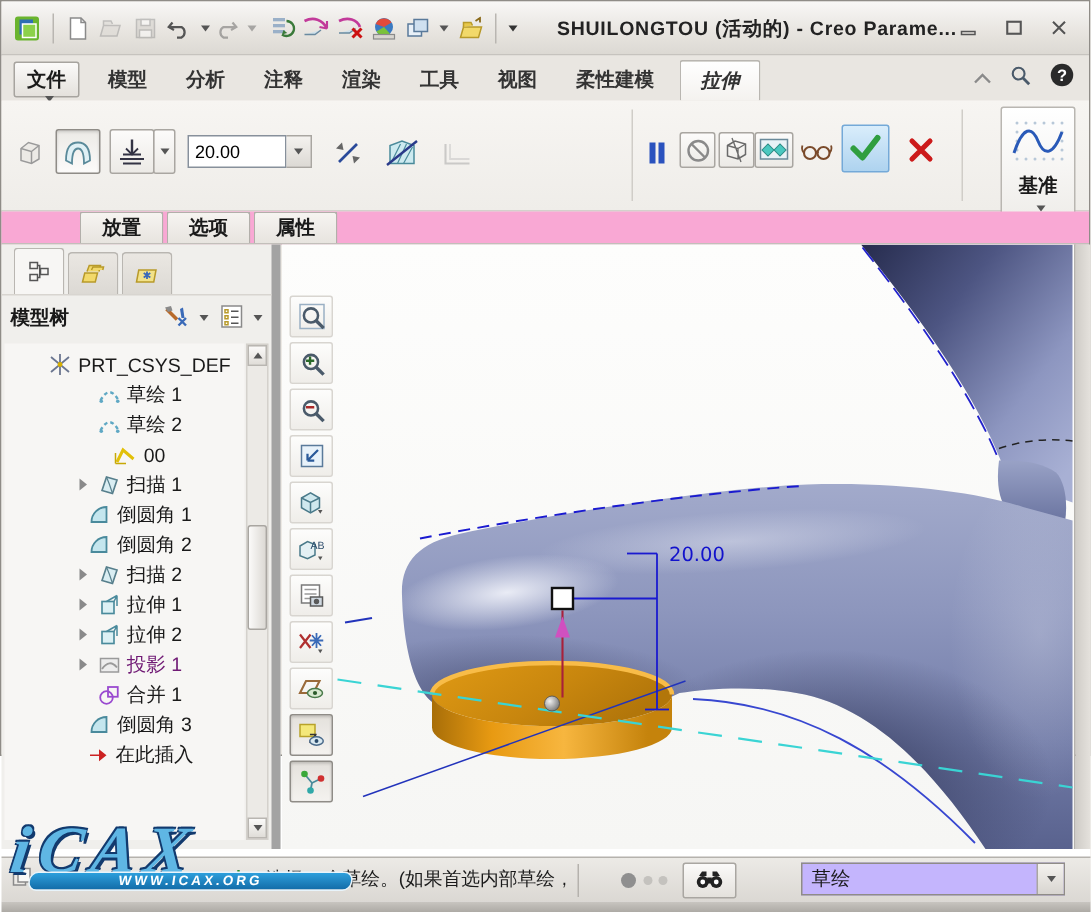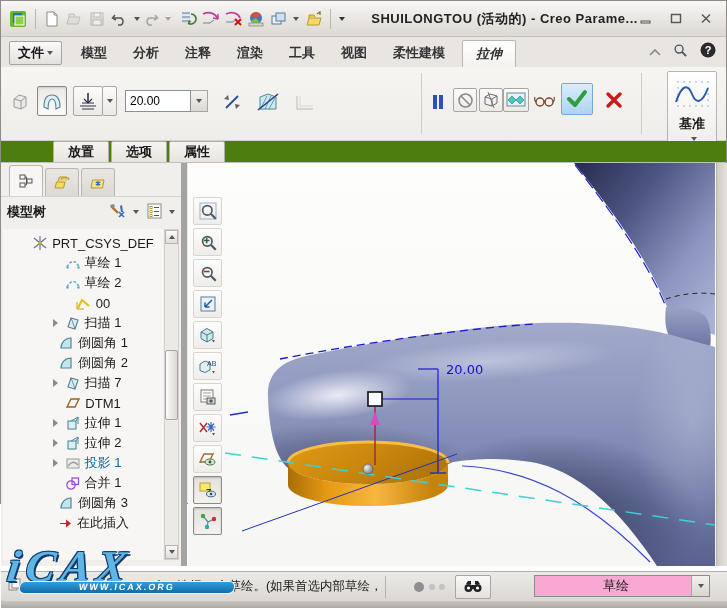--- a/index.html
+++ b/index.html
@@ -17,55 +17,55 @@
   .disabled { opacity:.45; }
   #title-text { font-weight:bold; font-size:13px; color:#222; letter-spacing:.5px; margin-left:26px; white-space:nowrap; }
   #wincontrols { margin-left:auto; display:flex; gap:14px; padding-right:6px; }
   #wincontrols span { width:16px; height:14px; display:flex; align-items:center; justify-content:center; }
   .ddt { width:0; height:0; border-left:3.5px solid transparent; border-right:3.5px solid transparent; border-top:4px solid #555; display:inline-block; margin-left:3px; }
 
   
   #tabrow { position:absolute; left:0; top:36px; width:100%; height:30px; background:#e9e6e1; display:flex; align-items:flex-end; padding-left:8px; }
   .rtab { height:27px; line-height:26px; padding:0 13px; font-weight:bold; color:#333; cursor:default;text-align:right; }
   #file-tab { height:24px; line-height:22px; margin-bottom:2px; border:1px solid #a7a49f; border-radius:2px;
-    background:linear-gradient(#fbfaf9,#e4e1dc); padding:0 8px; display:flex; align-items:center; font-weight:bold; }
+    background:linear-gradient(#fbfaf9,#e4e1dc); padding:0 8px; display:flex; align-items:center; font-weight:bold;flex-direction:column; }
   .rtab.active { background:linear-gradient(#ffffff,#f4f2ef); border:1px solid #b9b6b1; border-bottom:none; font-style:italic; border-radius:2px 2px 0 0; }
   #tabrow-right { margin-left:auto; display:flex; align-items:center; gap:12px; padding-right:10px; margin-bottom:6px; }
 
   
   #ribbon { position:absolute; left:0; top:66px; width:100%; height:74px; background:linear-gradient(#f7f5f2,#efede9); border-bottom:1px solid #d4d1cc; }
   .rb { position:absolute; display:flex; align-items:center; justify-content:center; border-radius:2px; }
   .rb.bordered { border:1px solid #a9a6a1; background:linear-gradient(#fcfbfa,#eceae6); }
   .rb.selected { border:1px solid #8f8c87; background:linear-gradient(#eceae6,#fcfbfa); box-shadow:inset 0 1px 2px rgba(0,0,0,.15); }
   .rb.okbtn { border:1px solid #74a9d8; background:linear-gradient(#d9edfb,#aed3ef); }
   .vsep { position:absolute; width:1px; background:#d0cdc8; top:6px; bottom:6px; }
   #depth-input { width:66px; height:22px; border:1px solid #87909b; background:#fff; font-size:12px; padding:0 4px; font-family:inherit; }
   .combo-dd { width:17px; height:22px; border:1px solid #a9a6a1; border-left:none; background:linear-gradient(#f4f2ef,#dcd9d4); display:flex; align-items:center; justify-content:center; }
   #datum-group { position:absolute; right:9px; top:4px; width:50px; height:88px; border:1px solid #b9b6b1; border-radius:2px;
     background:linear-gradient(#ffffff,#eceae6); display:flex; flex-direction:column; align-items:center; padding-top:6px; }
   #datum-label { font-weight:bold; margin-top:3px; }
 
   
-  #slidetabs { position:absolute; left:0; top:140px; width:100%; height:22px; background:#4d7c0f; border-bottom:1px solid #c2bfba; display:flex; align-items:flex-end; padding-left:52px; }
+  #slidetabs { position:absolute; left:0; top:140px; width:100%; height:22px; background:#f9a8d4; border-bottom:1px solid #c2bfba; display:flex; align-items:flex-end; padding-left:52px; }
   .stab { height:21px; line-height:20px; padding:0 14px; font-weight:bold; border:1px solid #b2afaa; border-bottom:none; background:linear-gradient(#f6f4f1,#e7e4df); margin-right:2px; border-radius:2px 2px 0 0; }
 
   
   #main { position:absolute; left:0; top:162px; width:727px; height:408px; }
   #navigator { position:absolute; left:0; top:0; width:186px; height:403px; background:#f0efec; border-right:6px solid #a3a3a3; }
   #navtabs { display:flex; align-items:flex-end; height:34px; padding-left:8px; gap:2px; border-bottom:1px solid #d8d5d0; }
   .navtab { width:34px; height:28px; border:1px solid #b9b6b1; border-bottom:none; border-radius:3px 3px 0 0; background:linear-gradient(#eae7e2,#dcd9d4); display:flex; align-items:center; justify-content:center; }
   .navtab.active { background:#f7f6f4; height:31px; }
   #navheader { height:30px; display:flex; align-items:center; padding:0 6px; gap:4px; }
   #navheader .title { font-weight:bold; margin-right:auto; }
   #tree { position:absolute; left:2px; top:66px; right:18px; bottom:6px; background:#f7f6f4; overflow:hidden; padding-top:4px; }
   .trow { height:20px; display:flex; align-items:center; padding-left:4px; white-space:nowrap;justify-content:center; }
   .tw { width:14px; display:flex; align-items:center; justify-content:center; }
   .exp { width:0; height:0; border-top:4px solid transparent; border-bottom:4px solid transparent; border-left:5px solid #8a8a8a; }
   .ti { width:16px; height:16px; margin:0 4px 0 2px; flex:0 0 16px; }
-  .trow.dim { color:#0369a1; }
+  .trow.dim { color:#701a75; }
   
   #tree-scroll { position:absolute; right:2px; top:66px; bottom:6px; width:15px; background:#eceae6; border:1px solid #d4d1cc; }
   .sbtn { position:absolute; left:0; width:13px; height:14px; background:linear-gradient(#fbfaf9,#e0ddd8); border:1px solid #b9b6b1; display:flex; align-items:center; justify-content:center; }
   .tri-up { width:0;height:0;border-left:3.5px solid transparent;border-right:3.5px solid transparent;border-bottom:4px solid #555; }
   .tri-dn { width:0;height:0;border-left:3.5px solid transparent;border-right:3.5px solid transparent;border-top:4px solid #555; }
   #sthumb { position:absolute; left:0; top:120px; width:13px; height:70px; background:linear-gradient(90deg,#fbfaf9,#dcd9d4); border:1px solid #a9a6a1; border-radius:2px; }
 
   
   #gtoolbar { position:absolute; left:192px; top:34px; width:30px; display:flex; flex-direction:column; gap:3px; z-index:5; }
   .vbtn { width:29px; height:28px; background:linear-gradient(#fdfdfc,#efede9); border:1px solid #d8d5d0; border-radius:2px; display:flex; align-items:center; justify-content:center; }
@@ -74,21 +74,21 @@
   
   #canvas { position:absolute; left:187px; top:0; width:528px; height:403px; background:linear-gradient(#fdfdfc,#f6f6f4); overflow:hidden; }
   #frame-right { position:absolute; right:0; top:0; width:12px; height:403px; background:linear-gradient(90deg,#cfccc7,#e7e4df); border-left:1px solid #b5b2ad; }
 
   
   #statusbar { position:absolute; left:0; top:570px; width:727px; height:30px; background:linear-gradient(#eceae6,#dbd8d3); border-top:1px solid #b5b2ad; display:flex; align-items:center; }
   #prompt-text { margin-left:4px; white-space:nowrap; overflow:hidden; max-width:200px; font-size:12.5px; }
   #status-sep { width:1px; height:22px; background:#b5b2ad; margin:0 10px 0 8px; }
   .dot { border-radius:50%; }
   #binocular-btn { width:36px; height:24px; border:1px solid #a9a6a1; border-radius:2px; background:linear-gradient(#fbfaf9,#e4e1dc); display:flex; align-items:center; justify-content:center; margin-left:10px; }
-  #filter-combo { position:absolute; right:16px; top:574px; width:176px; height:22px; background:#f9a8d4; border:1px solid #8f8c87; display:flex; align-items:center; z-index:3;text-align:center; }
+  #filter-combo { position:absolute; right:16px; top:574px; width:176px; height:22px; background:#c4b5fd; border:1px solid #8f8c87; display:flex; align-items:center; z-index:3; }
   #filter-combo .val { padding-left:6px; flex:1; }
   #filter-combo .cdd { width:18px; height:20px; background:linear-gradient(#f4f2ef,#d8d5d0); border-left:1px solid #a9a6a1; display:flex; align-items:center; justify-content:center; }
   #frame-bottom { position:absolute; left:0; top:600px; width:727px; height:8px; background:linear-gradient(#c9c6c1,#a9a6a1); }
 
   
   #watermark { position:absolute; left:6px; top:546px; width:270px; height:52px; z-index:6; transform:skewX(-8deg); pointer-events:none; }
   #wm-text { font-family:"Liberation Serif","DejaVu Serif",serif; font-style:italic; font-weight:bold; font-size:44px; line-height:40px; color:#5fb6e4;
     text-shadow:-1px -1px 0 #123a6e, 1px -1px 0 #123a6e, -1px 1px 0 #123a6e, 2px 2px 0 #123a6e; letter-spacing:6px; }
   #wm-banner { position:absolute; left:14px; top:34px; width:216px; height:13px; background:linear-gradient(#2d9fdc,#136ca8); border:1px solid #e8f4fb; border-radius:6px;
     color:#fff; font-size:9px; font-weight:bold; letter-spacing:2px; text-align:center; line-height:11px; }
@@ -514,28 +514,21 @@
             </svg>
             <span>倒圆角 2</span>
           </div>
         <div class="trow">
             <span class="tw">
               <span class="exp"></span>
             </span>
             <svg class="ti">
               <use href="#i-sweep"></use>
             </svg>
-            <span>扫描 7</span>
-          </div>
-        <div class="trow">
-            <span class="tw"></span>
-            <svg class="ti">
-              <use href="#i-plane"></use>
-            </svg>
-            <span>DTM1</span>
+            <span>扫描 2</span>
           </div>
         <div class="trow">
             <span class="tw">
               <span class="exp"></span>
             </span>
             <svg class="ti">
               <use href="#i-extrude"></use>
             </svg>
             <span>拉伸 1</span>
           </div>

